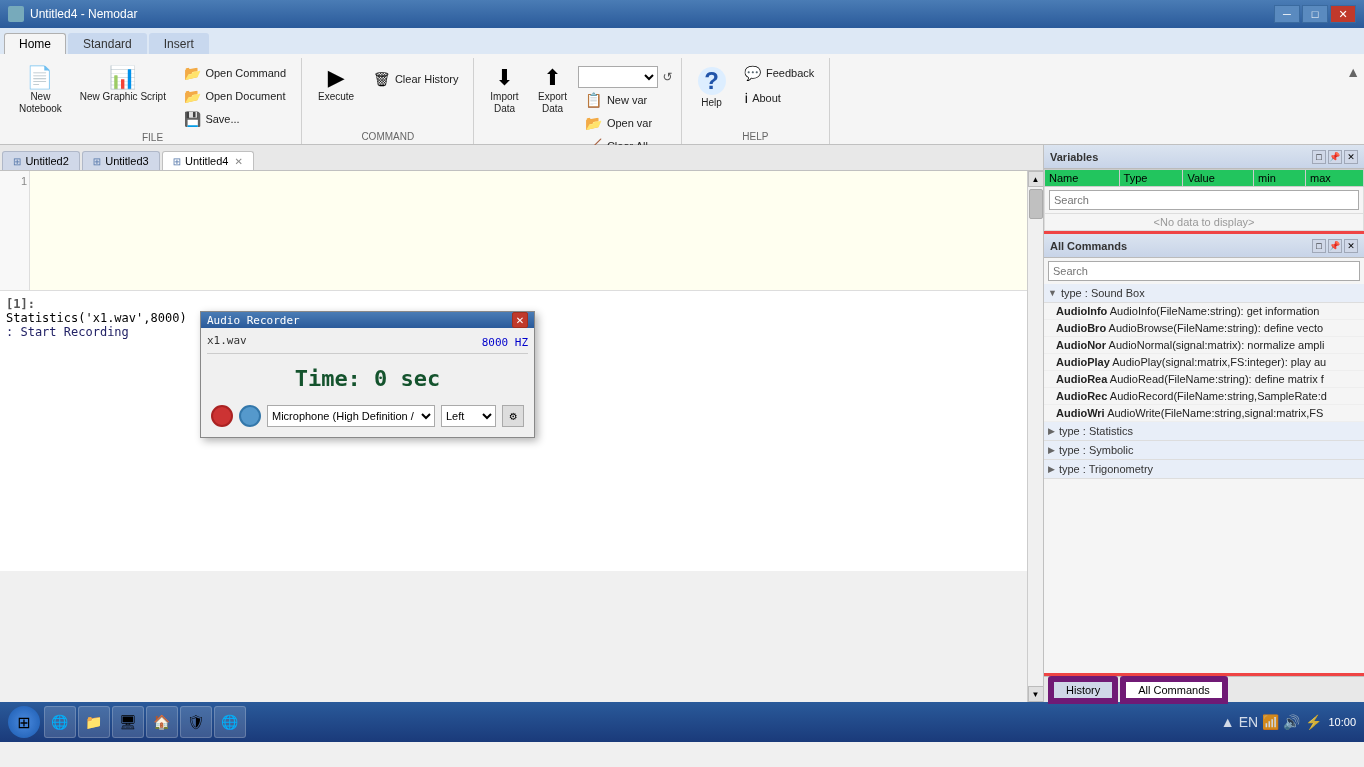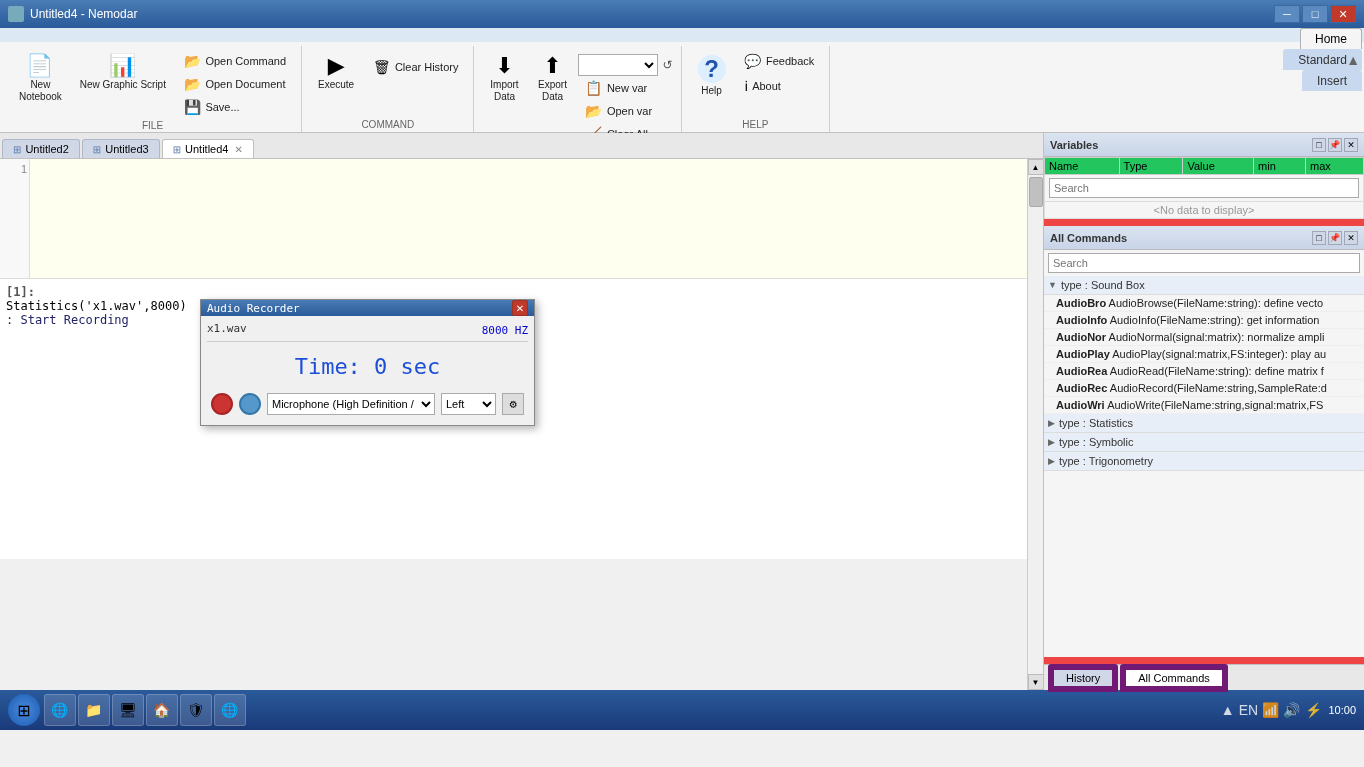--- a/index.html
+++ b/index.html
@@ -20,21 +20,21 @@
     .title-bar-title { font-size: 12px; font-weight: normal; }
     .title-bar-controls { display: flex; gap: 2px; }
     .title-ctrl-btn {
       width: 26px; height: 18px; background: #5a8abf; border: 1px solid #3a6a9f;
       color: white; font-size: 11px; cursor: pointer; display: flex; align-items: center; justify-content: center;
     }
     .title-ctrl-close { background: #c0392b; }
 
     
     .ribbon { background: #f5f5f5; border-bottom: 1px solid #c0c0c0; }
-    .ribbon-tabs { display: flex; background: #dde8f5; height: 14px; align-items: flex-end; padding-left: 4px; flex-direction: column; }
+    .ribbon-tabs { display: flex; background: #dde8f5; height: 26px; align-items: flex-end; padding-left: 4px; }
     .ribbon-tab {
       padding: 3px 14px; font-size: 12px; cursor: pointer;
       border: 1px solid transparent; border-bottom: none; margin-right: 2px;
       background: #c8d8ee; color: #333; border-radius: 3px 3px 0 0;
     }
     .ribbon-tab.active { background: #f5f5f5; border-color: #b0b0b0; color: #000; }
     .ribbon-content { display: flex; height: 90px; padding: 4px 4px 0 4px; align-items: stretch; }
     .ribbon-group { display: flex; flex-direction: column; border-right: 1px solid #d0d0d0; padding: 0 8px; min-width: 60px; }
     .ribbon-group-label { font-size: 10px; color: #666; text-align: center; margin-top: auto; padding: 2px 0 2px; }
     .ribbon-buttons { display: flex; gap: 4px; align-items: flex-start; flex: 1; padding-top: 4px; }
@@ -78,21 +78,21 @@
     .output-code { color: #000; }
     .output-action { color: #226; }
 
     
     .scrollbar-v { width: 16px; background: #f0f0f0; border-left: 1px solid #ccc; display: flex; flex-direction: column; align-items: center; }
     .scroll-arrow { width: 16px; height: 16px; background: #e0e0e0; border: 1px solid #bbb; display: flex; align-items: center; justify-content: center; font-size: 8px; cursor: pointer; }
     .scroll-thumb { width: 14px; height: 30px; background: #c0c0c0; border: 1px solid #aaa; border-radius: 2px; margin: 2px 0; cursor: pointer; }
 
     
     .right-panel { width: 320px; display: flex; flex-direction: column; background: #f5f5f5; }
-    .panel-section { display: flex; flex-direction: column; border-bottom: 7px solid #ef4444; flex: 1; overflow: hidden; }
+    .panel-section { display: flex; flex-direction: column; border-bottom: 3px solid #ef4444; flex: 1; overflow: hidden; }
     .panel-header { background: linear-gradient(to bottom, #dbe4f0, #c8d4e8); padding: 3px 6px; display: flex; align-items: center; justify-content: space-between; border-bottom: 1px solid #bbb; height: 24px; }
     .panel-title { font-size: 11px; font-weight: bold; color: #333; }
     .panel-controls { display: flex; gap: 2px; }
     .panel-ctrl { width: 14px; height: 14px; background: #d0d8e8; border: 1px solid #a0a8b8; font-size: 9px; cursor: pointer; display: flex; align-items: center; justify-content: center; }
 
     .variables-table { width: 100%; border-collapse: collapse; font-size: 11px; }
     .variables-table th { background: #22c55e; border: 1px solid #ccc; padding: 2px 4px; font-weight: normal; text-align: left; font-size: 11px; }
     .variables-table td { border: 1px solid #ddd; padding: 2px 4px; }
     .var-search { width: calc(100% - 8px); margin: 3px 4px; height: 20px; font-size: 11px; border: 1px solid #aaa; padding: 1px 4px; }
     .no-data { text-align: center; color: #999; font-size: 11px; padding: 20px; }
@@ -126,21 +126,21 @@
       pointer-events: all;
     }
     .dialog-title-bar {
       background: linear-gradient(to bottom, #4a7cb5, #2a5a9a);
       height: 16px; display: flex; align-items: center; justify-content: space-between;
       padding: 0 6px; color: white; font-size: 11px; gap: 20px;
     }
     .dialog-close { width: 16px; height: 16px; background: #c0392b; border: 1px solid #a03020; color: white; font-size: 10px; cursor: pointer; display: flex; align-items: center; justify-content: center; border-radius: 2px; }
     .dialog-body { padding: 6px; }
     .dialog-filename { font-size: 11px; color: #333; padding: 2px 4px; border-bottom: 1px solid #ccc; margin-bottom: 4px; background: white; }
-    .dialog-time { text-align: center; font-size: 22px; font-weight: normal; color: #1d4ed8; padding: 10px 0; }
+    .dialog-time { text-align: center; font-size: 22px; font-weight: bold; color: #14532d; padding: 10px 0; }
     .dialog-controls { display: flex; align-items: center; gap: 6px; padding: 4px; }
     .rec-btn { width: 22px; height: 22px; border-radius: 50%; background: #cc3333; border: 2px solid #aa2222; cursor: pointer; }
     .stop-btn { width: 22px; height: 22px; border-radius: 50%; background: #5599cc; border: 2px solid #3377aa; cursor: pointer; }
     .mic-select { flex: 1; height: 22px; font-size: 11px; border: 1px solid #aaa; background: white; }
     .channel-select { width: 55px; height: 22px; font-size: 11px; border: 1px solid #aaa; background: white; }
     .settings-btn { width: 22px; height: 22px; background: #ddd; border: 1px solid #aaa; cursor: pointer; display: flex; align-items: center; justify-content: center; font-size: 12px; }
 
     
     .editor-scroll-container { display: flex; flex: 1; overflow: hidden; }
     .editor-inner { flex: 1; overflow: hidden; }
@@ -392,22 +392,22 @@
           <div class="panel-ctrl">📌</div>
           <div class="panel-ctrl">✕</div>
         </div>
       </div>
       <input type="text" class="commands-search" placeholder="Search" style="">
       <div class="commands-list">
         <div class="cmd-category">
           <span class="cmd-category-arrow">▼</span>
           <span class="cmd-category-label">type : Sound Box</span>
         </div>
+        <div class="cmd-item"><b>AudioInfo</b> AudioInfo(FileName:string): get information</div>
         <div class="cmd-item"><b>AudioBro</b> AudioBrowse(FileName:string): define vecto</div>
-        <div class="cmd-item"><b>AudioInfo</b> AudioInfo(FileName:string): get information</div>
         <div class="cmd-item"><b>AudioNor</b> AudioNormal(signal:matrix): normalize ampli</div>
         <div class="cmd-item"><b>AudioPlay</b> AudioPlay(signal:matrix,FS:integer): play au</div>
         <div class="cmd-item"><b>AudioRea</b> AudioRead(FileName:string): define matrix f</div>
         <div class="cmd-item"><b>AudioRec</b> AudioRecord(FileName:string,SampleRate:d</div>
         <div class="cmd-item"><b>AudioWri</b> AudioWrite(FileName:string,signal:matrix,FS</div>
         <div class="cmd-category">
           <span class="cmd-category-arrow">▶</span>
           <span class="cmd-category-label">type : Statistics</span>
         </div>
         <div class="cmd-category">

